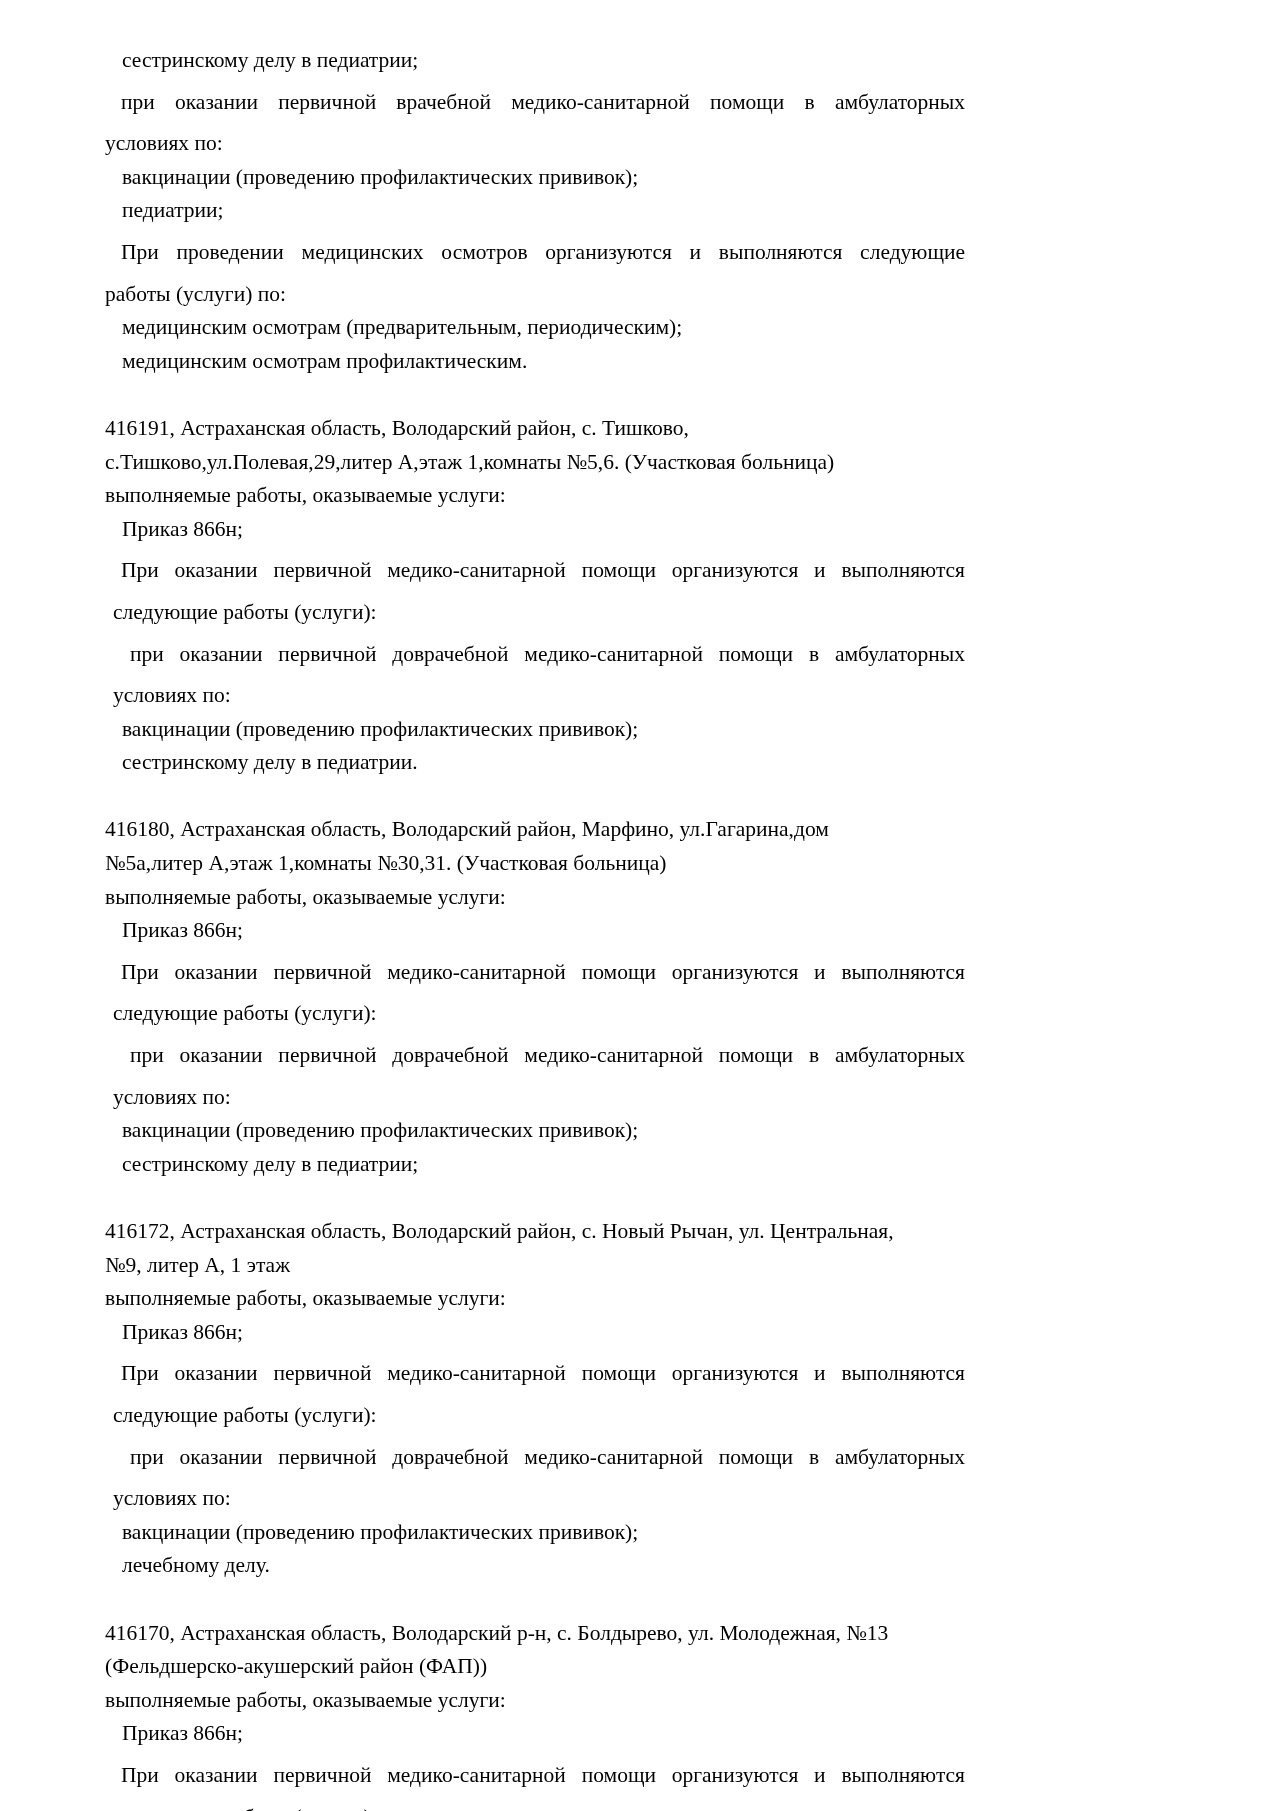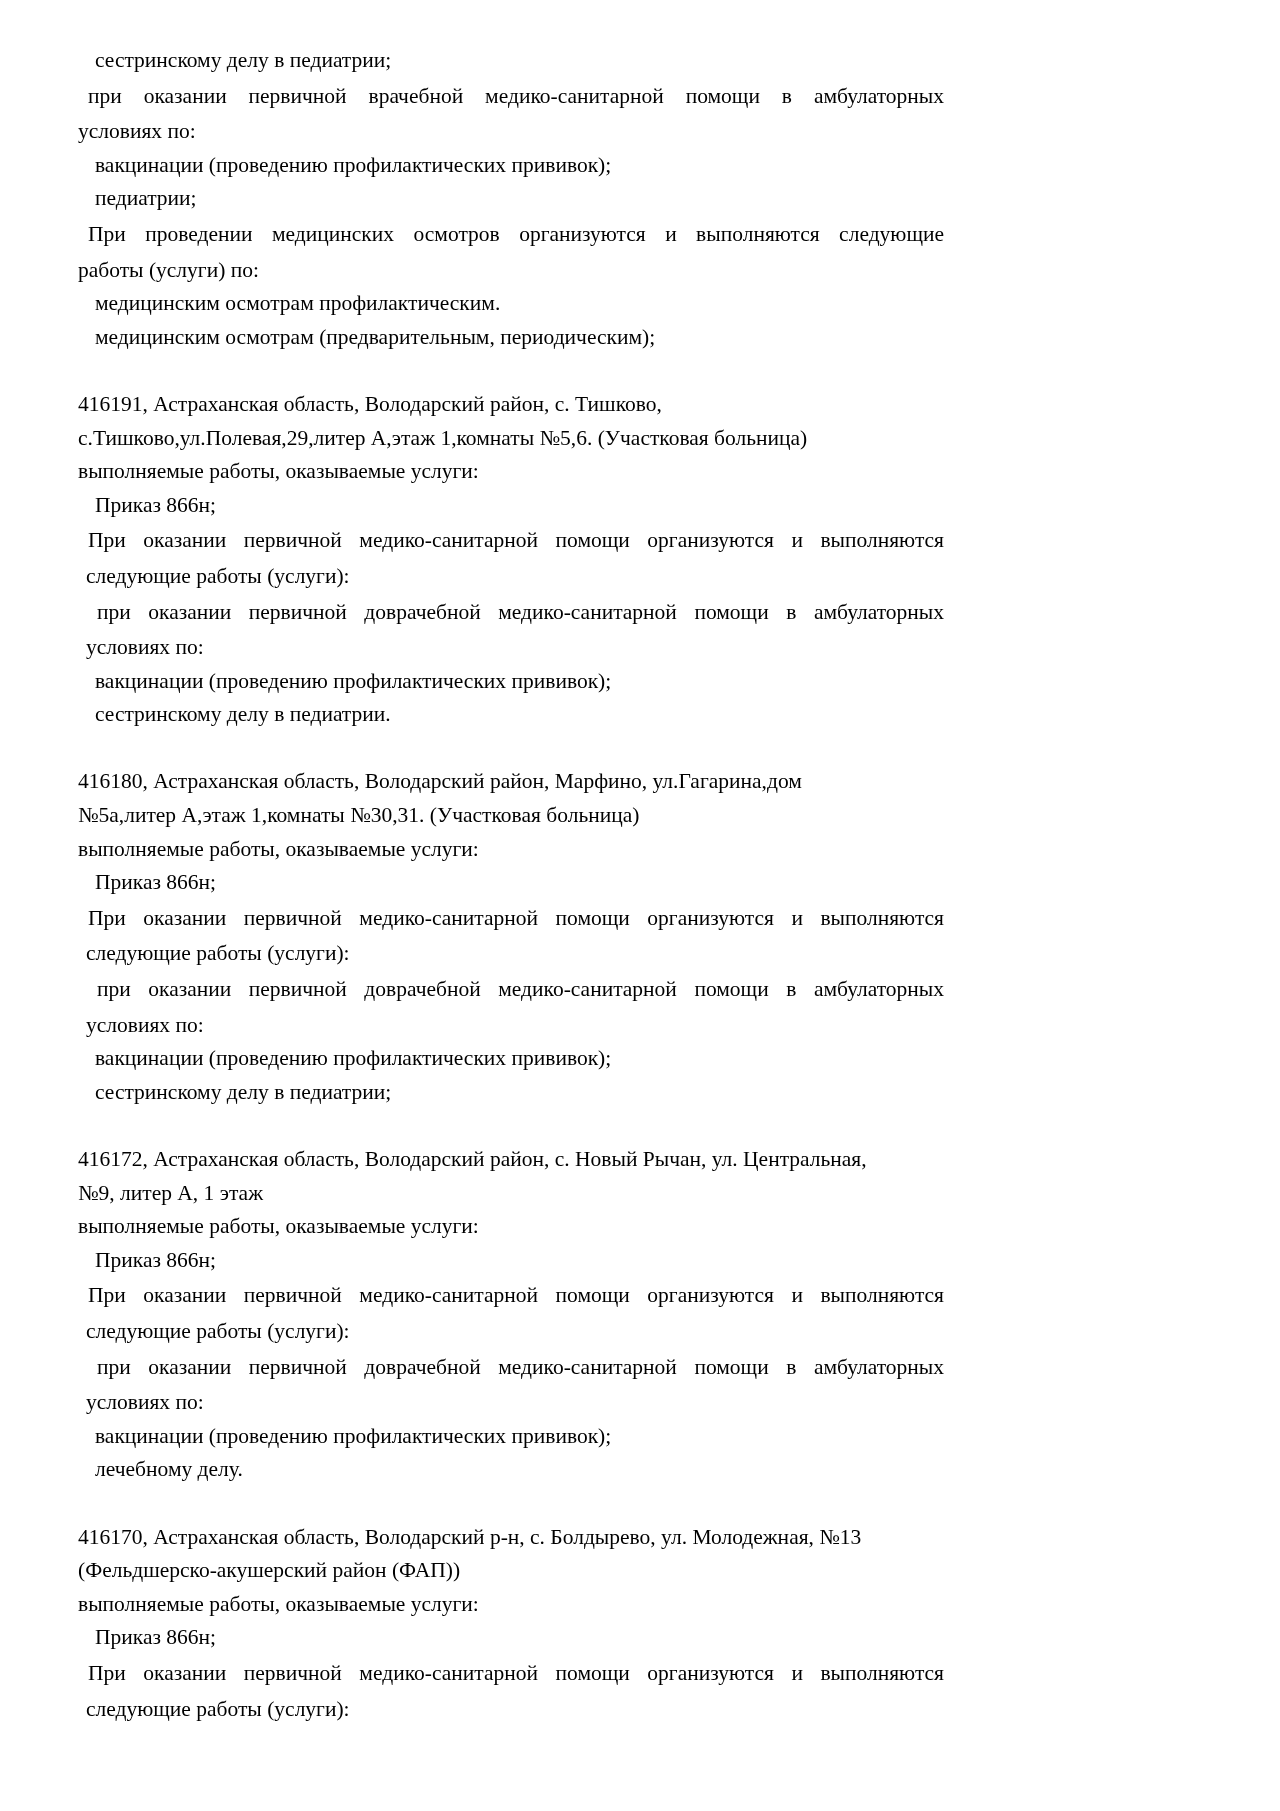--- a/index.html
+++ b/index.html
@@ -12,35 +12,35 @@
     background: #ffffff;
     font-family: "Liberation Serif", "DejaVu Serif", serif;
     color: #000000;
     -webkit-font-smoothing: antialiased;
   }
   .page {
     position: relative;
     width: 1280px;
     height: 1811px;
     box-sizing: border-box;
-    padding: 44px 220px 40px 78px;
+    padding: 44px 220px 40px 105px;
   }
   .doc-body {
     width: 868px;
     font-size: 21.5px;
     line-height: 33.6px;
   }
   
   .ln {
     margin: 0;
     padding: 0;
     white-space: nowrap;
   }
   .just {
-    margin: 2px;
+    margin: 8px;
     padding: 0;
     text-align: justify;
     text-align-last: justify;
     white-space: normal;
   }
   
   .i0  { padding-left: 0; }
   .i1  { padding-left: 8px; }
   .i2  { padding-left: 17px; }
   .block-gap {
@@ -57,22 +57,22 @@
   <div class="doc-body">
 
     <div>
       <div class="ln i2">сестринскому делу в педиатрии;</div>
       <div class="just i1">при оказании первичной врачебной медико-санитарной помощи в амбулаторных</div>
       <div class="ln i0">условиях по:</div>
       <div class="ln i2">вакцинации (проведению профилактических прививок);</div>
       <div class="ln i2">педиатрии;</div>
       <div class="just i1">При проведении медицинских осмотров организуются и выполняются следующие</div>
       <div class="ln i0">работы (услуги) по:</div>
+      <div class="ln i2">медицинским осмотрам (предварительным, периодическим);</div>
       <div class="ln i2">медицинским осмотрам профилактическим.</div>
-      <div class="ln i2">медицинским осмотрам (предварительным, периодическим);</div>
     </div>
 
     <div class="block-gap"></div>
 
     <div class="addr-block">
       <div class="ln i0">416191, Астраханская область, Володарский район, с. Тишково,</div>
       <div class="ln i0">с.Тишково,ул.Полевая,29,литер А,этаж 1,комнаты №5,6. (Участковая больница)</div>
       <div class="ln i0">выполняемые работы, оказываемые услуги:</div>
       <div class="ln i2">Приказ 866н;</div>
       <div class="just i1">При оказании первичной медико-санитарной помощи организуются и выполняются</div>

